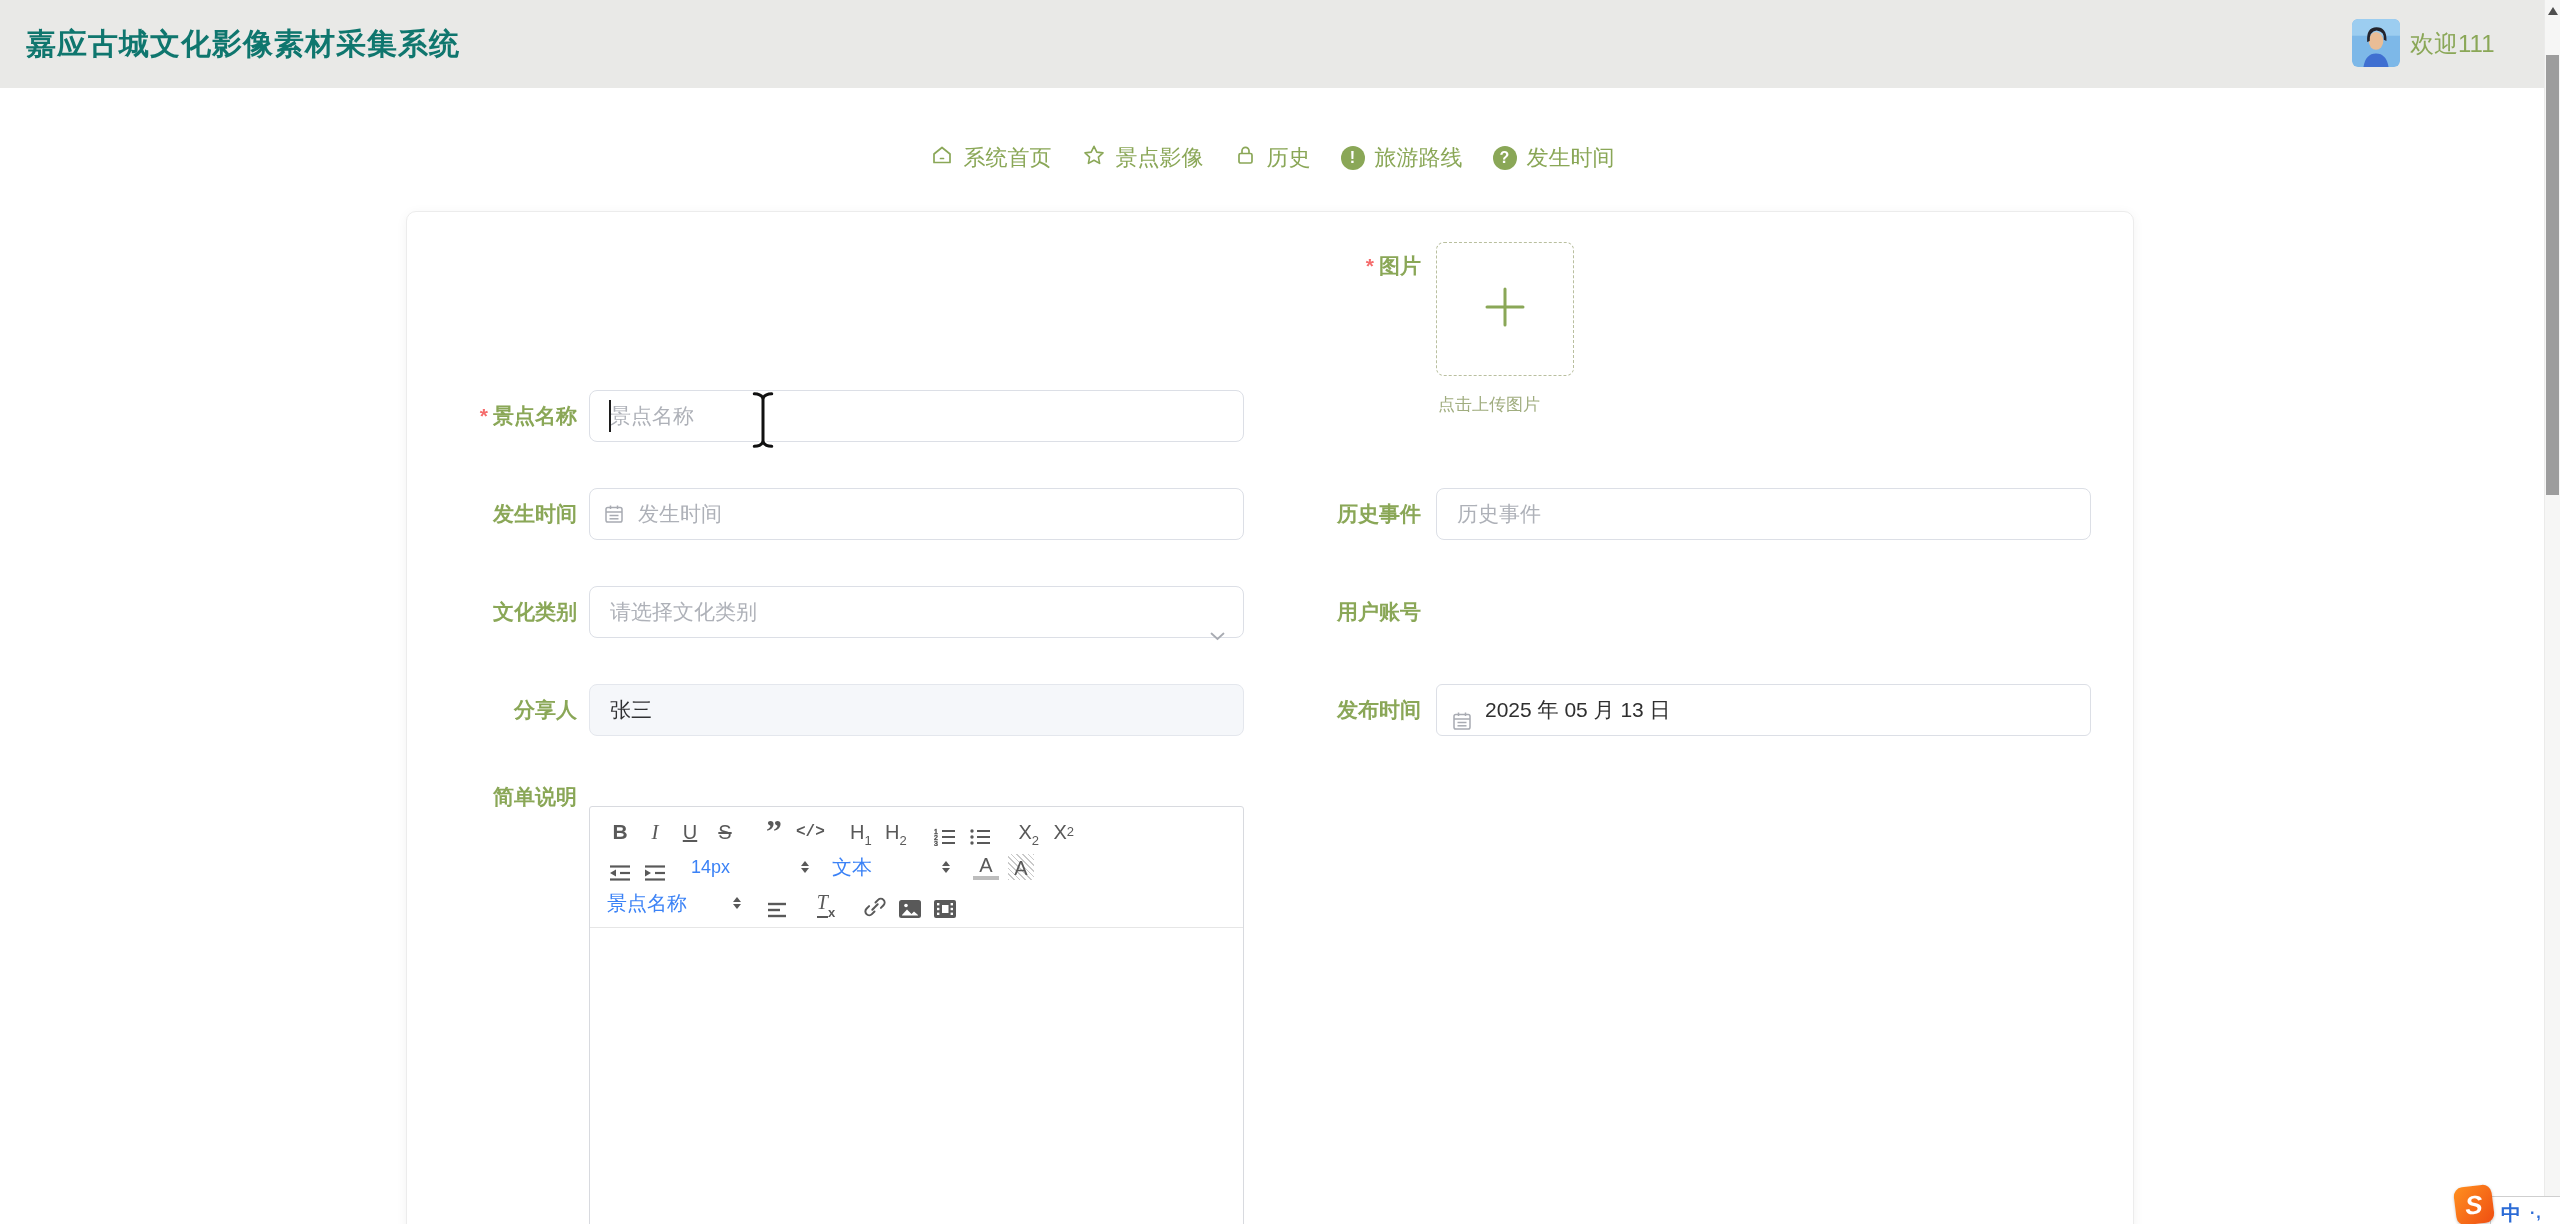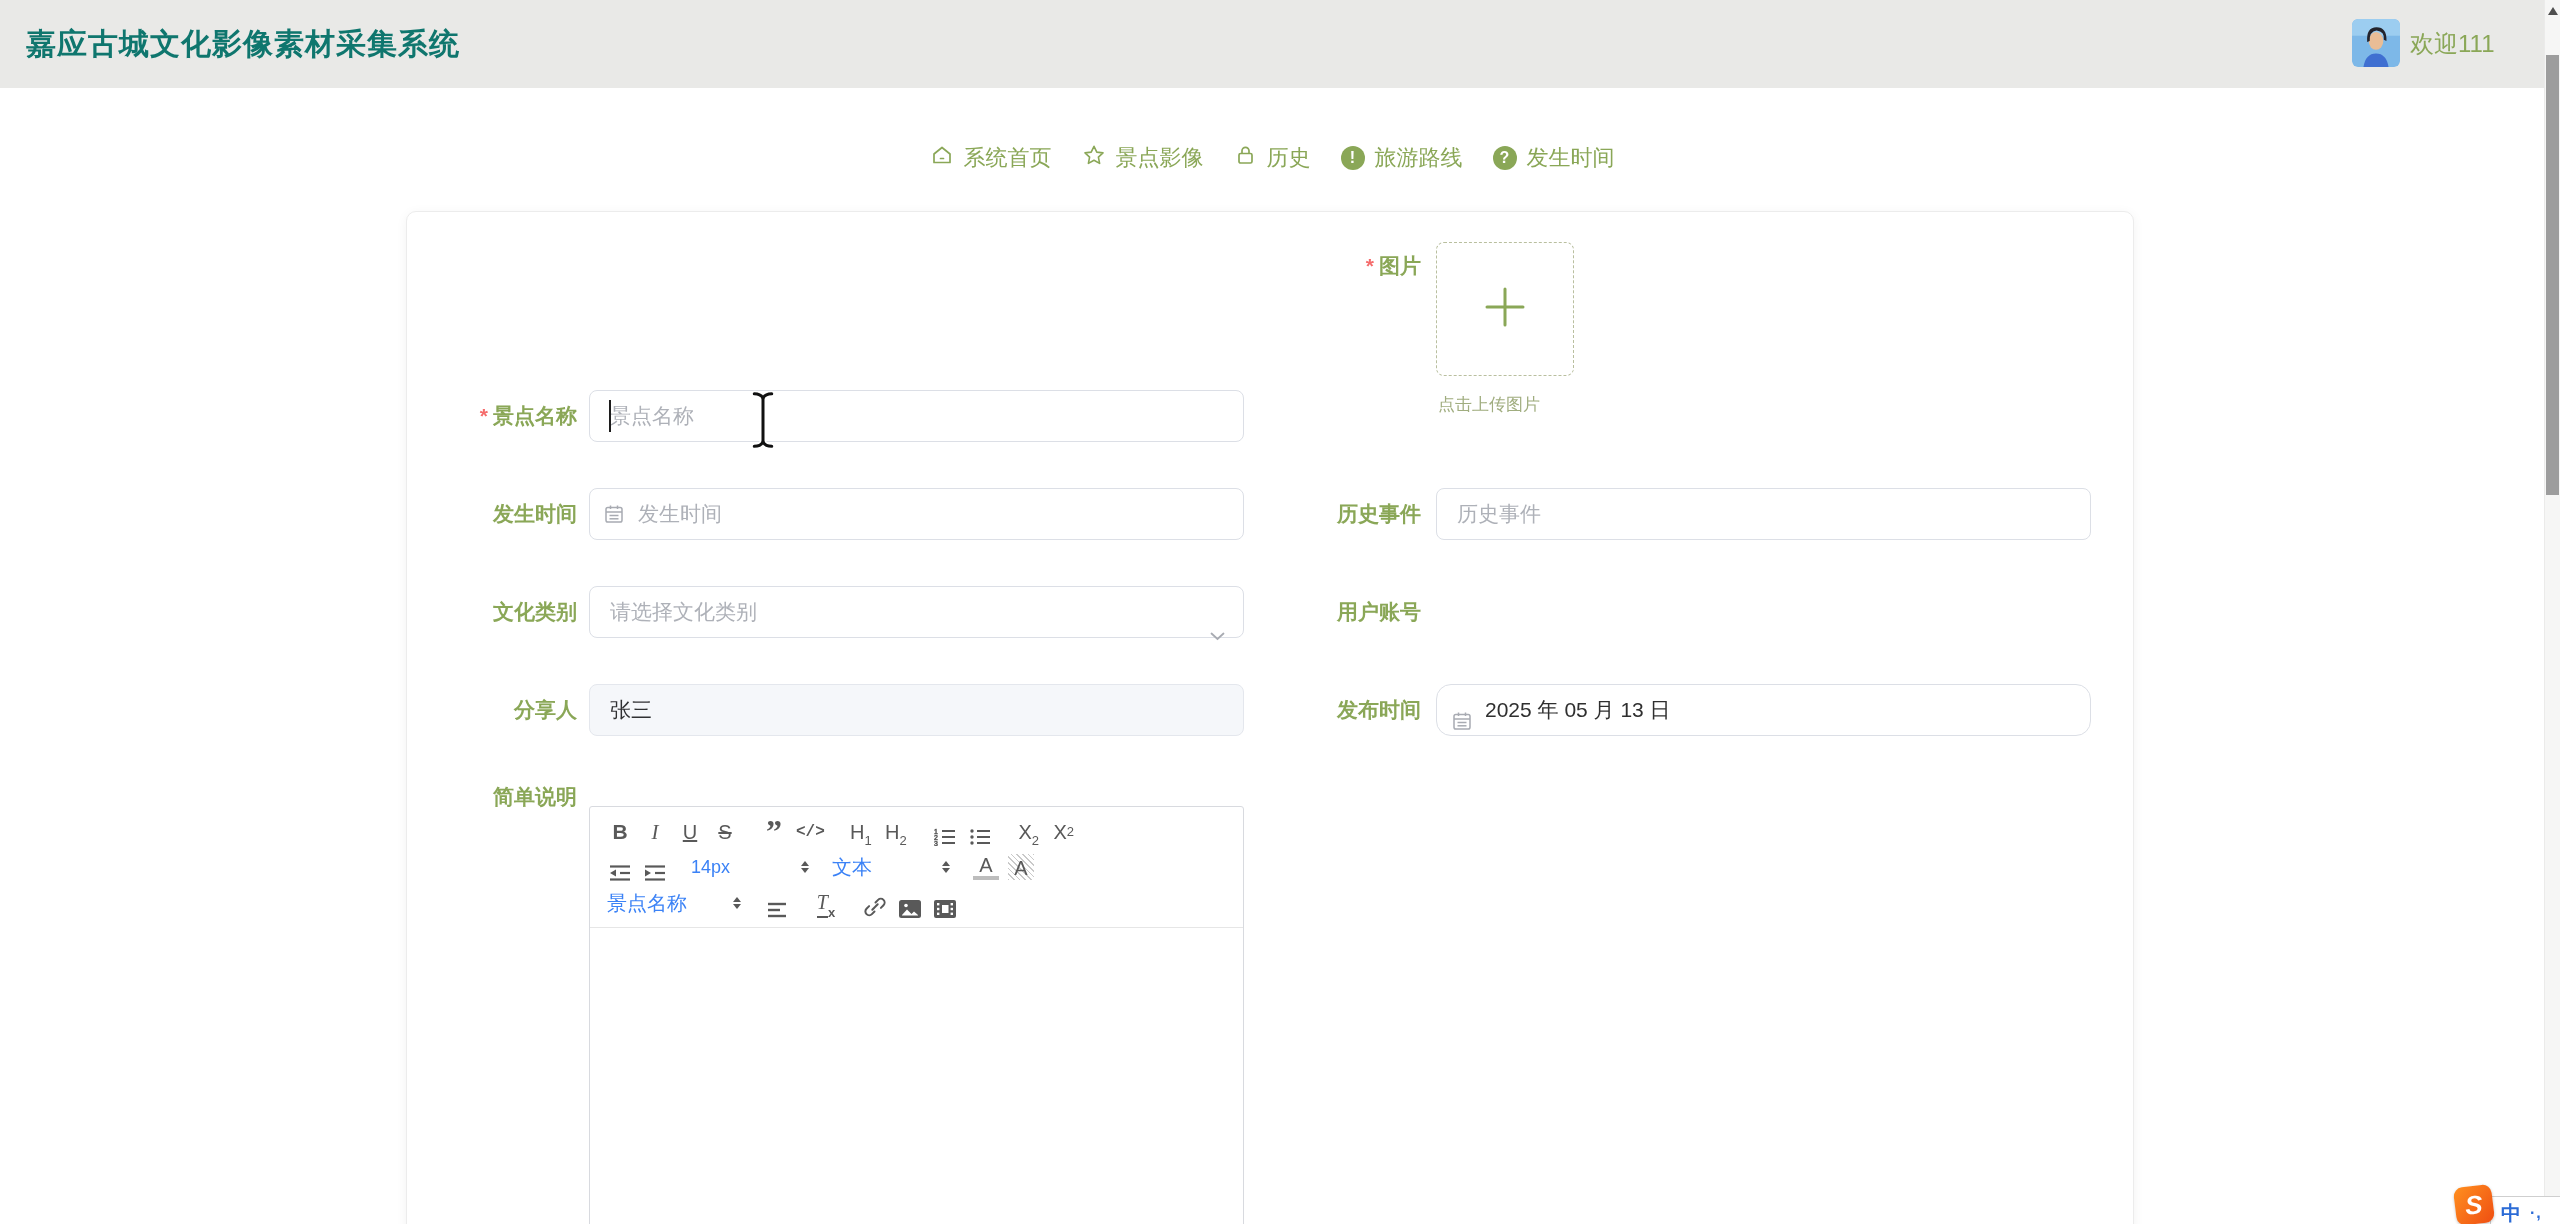--- a/index.html
+++ b/index.html
@@ -34,21 +34,21 @@
     font-family:"Liberation Sans","DejaVu Sans",sans-serif; }
   .inp::placeholder { color:#aeb1b8; opacity:1; }
   .inp.with-icon { padding-left:48px; }
   .inp.disabled { background:#f5f7fa; border-color:#e4e7ed; }
   .icon-in-field { position:absolute; left:14px; top:15px; pointer-events:none; }
 
   .select-box { position:absolute; height:52px; width:655px; border:1px solid #dcdfe6; border-radius:8px;
     background:#fff; font-size:21px; color:#aeb1b8; padding:0 20px; line-height:50px; cursor:pointer; }
   .select-box .chev { position:absolute; right:18px; top:22px; }
 
-  .datebox { position:absolute; height:52px; width:655px; border:1px solid #dcdfe6; border-radius:15px;
+  .datebox { position:absolute; height:52px; width:655px; border:1px solid #dcdfe6; border-radius:6px;
     background:#fff; font-size:21px; color:#2f2f2f; line-height:50px; padding-left:48px; }
 
   
   .upload-box { position:absolute; left:1029px; top:30px; width:138px; height:134px;
     border:1px dashed #b9bf9f; border-radius:8px; display:flex; align-items:center; justify-content:center; cursor:pointer; background:#fff; }
   .upload-hint { position:absolute; left:1031px; top:181px; font-size:17px; color:#a0ad7f; cursor:pointer; }
 
   
   .editor { position:absolute; left:182px; top:594px; width:655px; height:600px;
     border:1px solid #d8dadf; border-radius:3px; background:#fff; }

